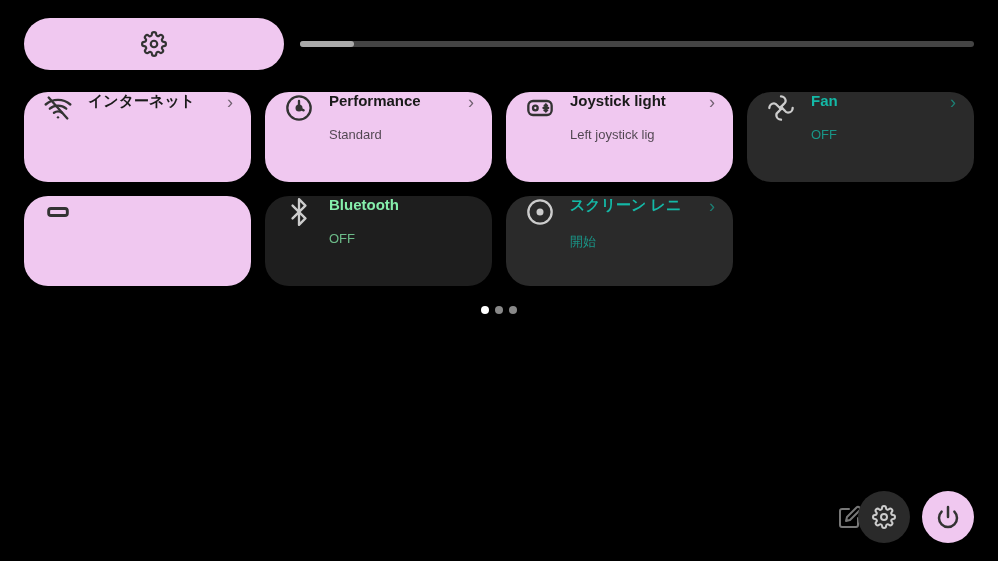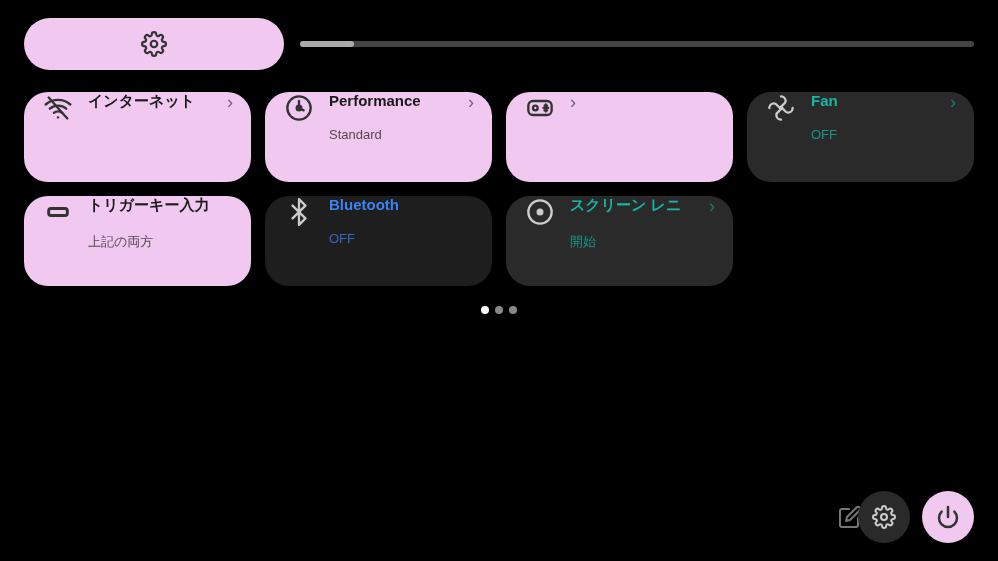--- a/index.html
+++ b/index.html
@@ -78,21 +78,21 @@
     .tile-pink {
       background: #f0c8f0;
       color: #1a1a1a;
     }
     .tile-dark {
       background: #2a2a2a;
       color: #14b8a6;
     }
     .tile-darker {
       background: #1e1e1e;
-      color: #3b82f6;
+      color: #86efac;
     }
 
     .tile-icon {
       flex-shrink: 0;
       width: 32px;
       height: 32px;
       display: flex;
       align-items: center;
       justify-content: center;
     }
@@ -235,20 +235,24 @@
     <div class="tile-icon">
       <svg viewBox="0 0 24 24" fill="none" stroke="#333" stroke-width="2" stroke-linecap="round" stroke-linejoin="round">
         <rect x="2" y="6" width="20" height="12" rx="4"></rect>
         <circle cx="8" cy="12" r="2"></circle>
         <line x1="16" y1="10" x2="18" y2="10"></line>
         <line x1="16" y1="14" x2="18" y2="14"></line>
         <line x1="15" y1="12" x2="19" y2="12"></line>
         <line x1="17" y1="9" x2="17" y2="15"></line>
       </svg>
     </div>
+    <div class="tile-text">
+      <span class="tile-title">Joystick light</span>
+      <span class="tile-subtitle">Left joystick lig</span>
+    </div>
     <span class="tile-arrow">›</span>
   </div>
 
   <div class="tile tile-dark">
     <div class="tile-icon">
       <svg viewBox="0 0 24 24" fill="none" stroke="#ccc" stroke-width="2" stroke-linecap="round" stroke-linejoin="round">
         <path d="M12 2a4 4 0 0 1 4 4c0 3-4 3-4 6"></path>
         <path d="M12 22a4 4 0 0 1-4-4c0-3 4-3 4-6"></path>
         <path d="M2 12a4 4 0 0 1 4-4c3 0 3 4 6 4"></path>
         <path d="M22 12a4 4 0 0 1-4 4c-3 0-3-4-6-4"></path>
@@ -262,24 +266,20 @@
     <span class="tile-arrow">›</span>
   </div>
 
 
   <div class="tile tile-pink">
     <div class="tile-icon">
       <svg viewBox="0 0 24 24" fill="none" stroke="#333" stroke-width="2.5" stroke-linecap="round" stroke-linejoin="round">
         <rect x="4" y="9" width="16" height="6" rx="2"></rect>
       </svg>
     </div>
-    <div class="tile-text">
-      <span class="tile-title">トリガーキー入力</span>
-      <span class="tile-subtitle">上記の両方</span>
-    </div>
   </div>
 
   <div class="tile tile-darker">
     <div class="tile-icon">
       <svg viewBox="0 0 24 24" fill="none" stroke="#ccc" stroke-width="2" stroke-linecap="round" stroke-linejoin="round">
         <polyline points="6.5 6.5 17.5 17.5 12 23 12 1 17.5 6.5 6.5 17.5"></polyline>
       </svg>
     </div>
     <div class="tile-text">
       <span class="tile-title">Bluetooth</span>

